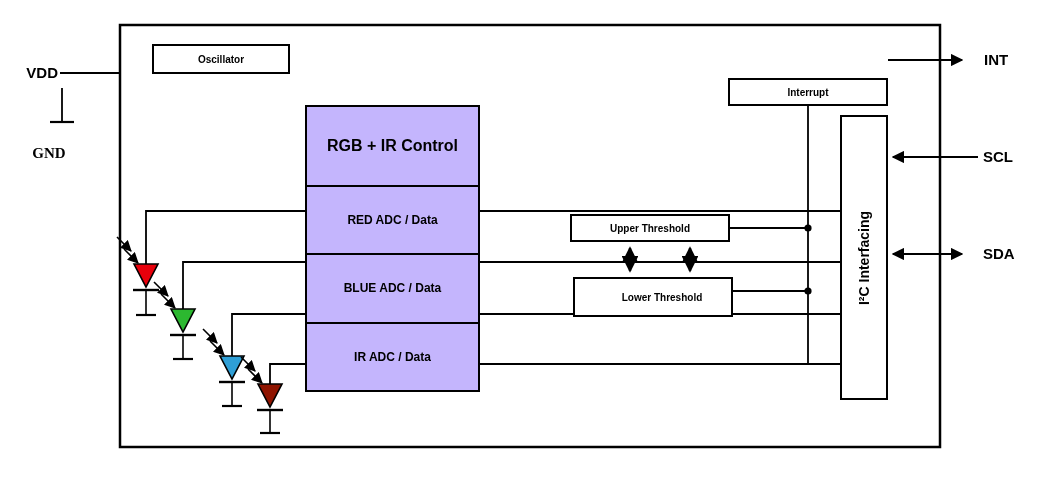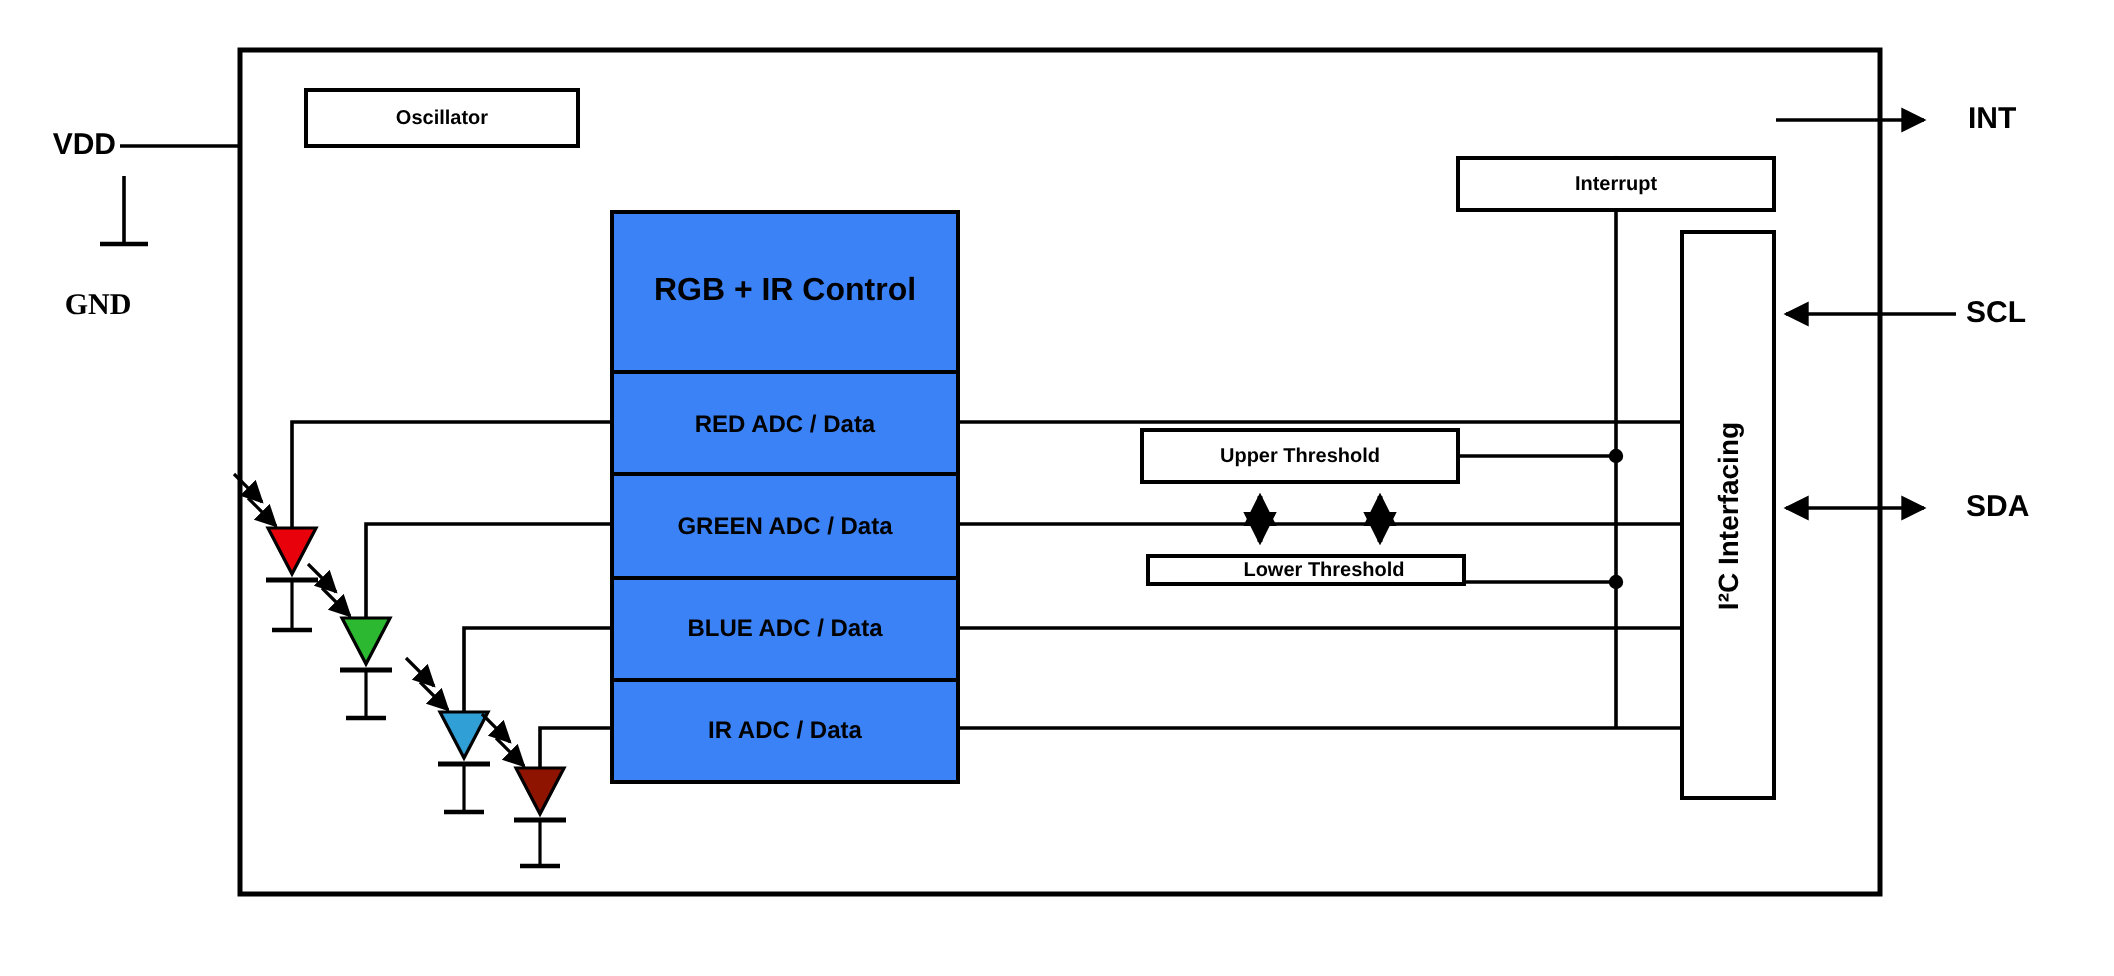--- a/index.html
+++ b/index.html
@@ -25,21 +25,21 @@
   .pin-label{
     position:absolute;
     font-weight:bold;
     font-size:15px;
     line-height:18px;
     height:18px;
   }
   .control-stack{
     position:absolute;
     left:305px;top:105px;width:175px;height:287px;
-    border:2px solid #000;background:#3b82f6;
+    border:2px solid #000;background:#c4b5fd;
     box-sizing:border-box;
     display:flex;flex-direction:column;
   }
   .control-title{
     height:78px;
     display:flex;align-items:center;justify-content:center;
     font-weight:bold;font-size:16px;
   }
   .adc-row{
     flex:1;
@@ -149,26 +149,25 @@
       <path d="M260,433 H280" fill="none" stroke-width="2.2"></path>
     </g>
   </svg>
 
   <div class="box box-label" style="left:152px;top:44px;width:138px;height:30px;">Oscillator</div>
 
   <div class="box box-label" style="left:728px;top:46px;width:160px;height:28px;margin-top:32px;">Interrupt</div>
 
   <div class="box box-label" style="left:570px;top:214px;width:160px;height:28px;">Upper Threshold</div>
 
-  <div class="box box-label" style="left:573px;top:277px;width:160px;height:16px;padding-left:18px;">Lower Threshold</div>
+  <div class="box box-label" style="left:573px;top:277px;width:160px;height:40px;padding-left:18px;">Lower Threshold</div>
 
   <div class="control-stack">
     <div class="control-title">RGB + IR Control</div>
     <div class="adc-row">RED ADC / Data</div>
-    <div class="adc-row">GREEN ADC / Data</div>
     <div class="adc-row">BLUE ADC / Data</div>
     <div class="adc-row">IR ADC / Data</div>
   </div>
 
   <div class="i2c-box">
     <span>I²C Interfacing</span>
   </div>
 
   <div class="pin-label" style="left:16px;top:64px;width:42px;text-align:right;">VDD</div>
   <div class="pin-label" style="left:27px;top:144px;width:44px;text-align:center;font-family:Liberation Serif, serif;">GND</div>

